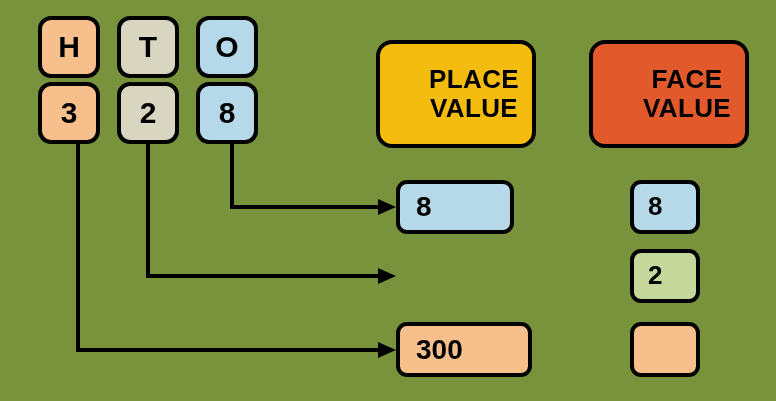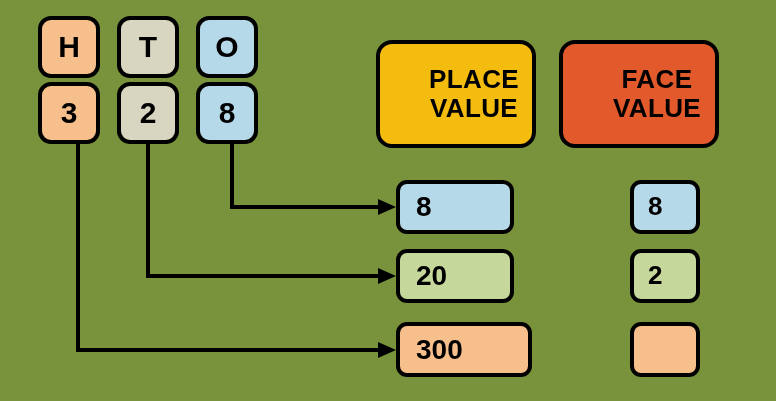--- a/index.html
+++ b/index.html
@@ -98,26 +98,25 @@
 
   <div class="card hto-card" style="left:38px; top:82px; background:#f6bf8c;">3</div>
   <div class="card hto-card" style="left:117px; top:82px; background:#d8d5c0;">2</div>
   <div class="card hto-card" style="left:196px; top:82px; background:#b5d9e8;">8</div>
 
   <div class="card header-card" style="left:376px; top:40px; width:160px; height:108px; background:#f5bc10;">
     <span>PLACE</span>
     <span>VALUE</span>
   </div>
 
-  <div class="card header-card" style="left:559px; top:40px; width:160px; height:108px; background:#e2592b;align-items:center;">
+  <div class="card header-card" style="left:589px; top:40px; width:160px; height:108px; background:#e2592b;align-items:center;">
     <span>FACE</span>
     <span>VALUE</span>
   </div>
 
   <div class="card value-card" style="left:396px; top:180px; width:118px; height:54px; background:#b5d9e8;">8</div>
-  <div class="card value-card" style="left:396px; top:249px; width:118px; height:54px; background:#c5d79a;">20</div>
   <div class="card value-card" style="left:396px; top:322px; width:136px; height:55px; background:#f6bf8c;">300</div>
 
   <div class="card face-card" style="left:630px; top:180px; width:70px; height:54px; background:#b5d9e8;">8</div>
   <div class="card face-card" style="left:630px; top:249px; width:70px; height:54px; background:#c5d79a;">2</div>
   <div class="card face-card" style="left:630px; top:322px; width:70px; height:55px; background:#f6bf8c;"></div>
 
 </div>
 
 </body></html>

